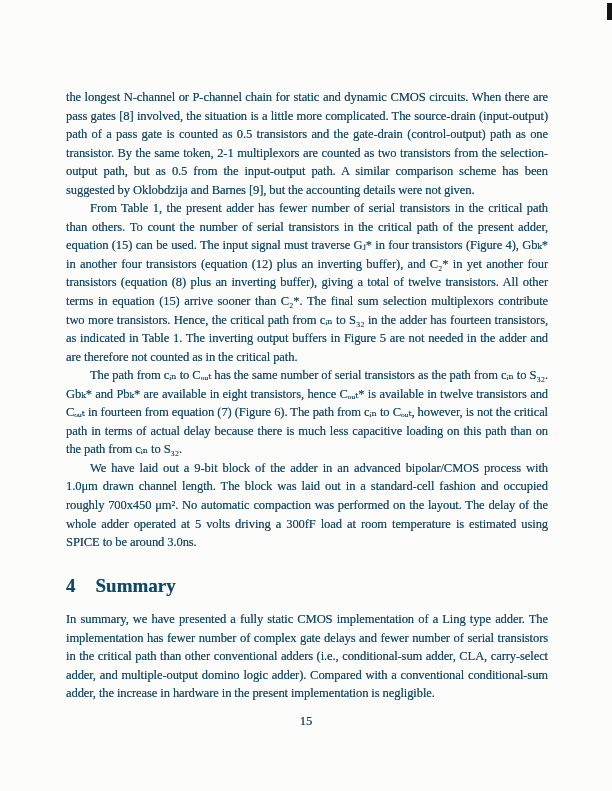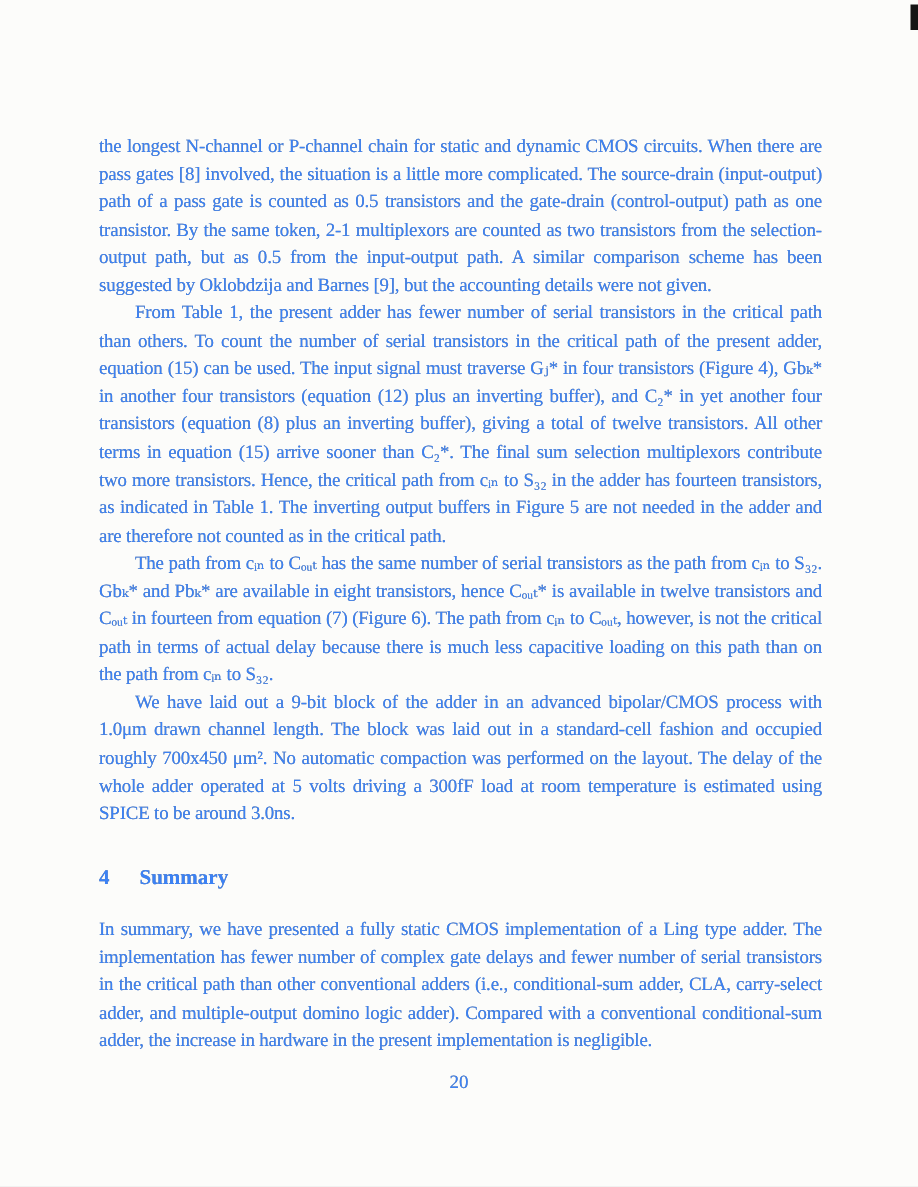--- a/index.html
+++ b/index.html
@@ -7,21 +7,21 @@
     padding: 0;
     background: #e9e9e7;
   }
   .page {
     position: relative;
     width: 612px;
     height: 791px;
     background: #fcfcfa;
     overflow: hidden;
     font-family: "Liberation Serif", "DejaVu Serif", "DejaVu Sans", serif;
-    color: #3b82f6;
+    color: #0c4a6e;
   }
   .scan-mark {
     position: absolute;
     top: 3px;
     right: 0;
     width: 5px;
     height: 17px;
     background: #141414;
   }
   .text-block {
@@ -37,21 +37,21 @@
   }
   .para {
     margin: 0;
     text-indent: 24px;
   }
   .para.noindent {
     text-indent: 0;
   }
   .section-heading {
     margin: 25px 0 15px 0;
-    font-size: 14px;
+    font-size: 19px;
     font-weight: bold;
     letter-spacing: 0;
     text-indent: 0;
     text-align: left;
   }
   .section-heading .secnum {
     display: inline-block;
     margin-right: 20px;
   }
   .page-number {
@@ -83,15 +83,15 @@
 
     <h2 class="section-heading">
       <span class="secnum">4</span><span class="sectitle">Summary</span>
     </h2>
 
     <p class="para noindent">In summary, we have presented a fully static CMOS implementation of a Ling type adder. The implementation has fewer number of complex gate delays and fewer number of serial transistors in the critical path than other conventional adders (i.e., conditional-sum adder, CLA, carry-select adder, and multiple-output domino logic adder). Compared with a conventional conditional-sum adder, the increase in hardware in the present implementation is negligible.</p>
 
 
   </div>
 
-  <div class="page-number">20</div>
+  <div class="page-number">15</div>
 
 </div>
 
 </body></html>

